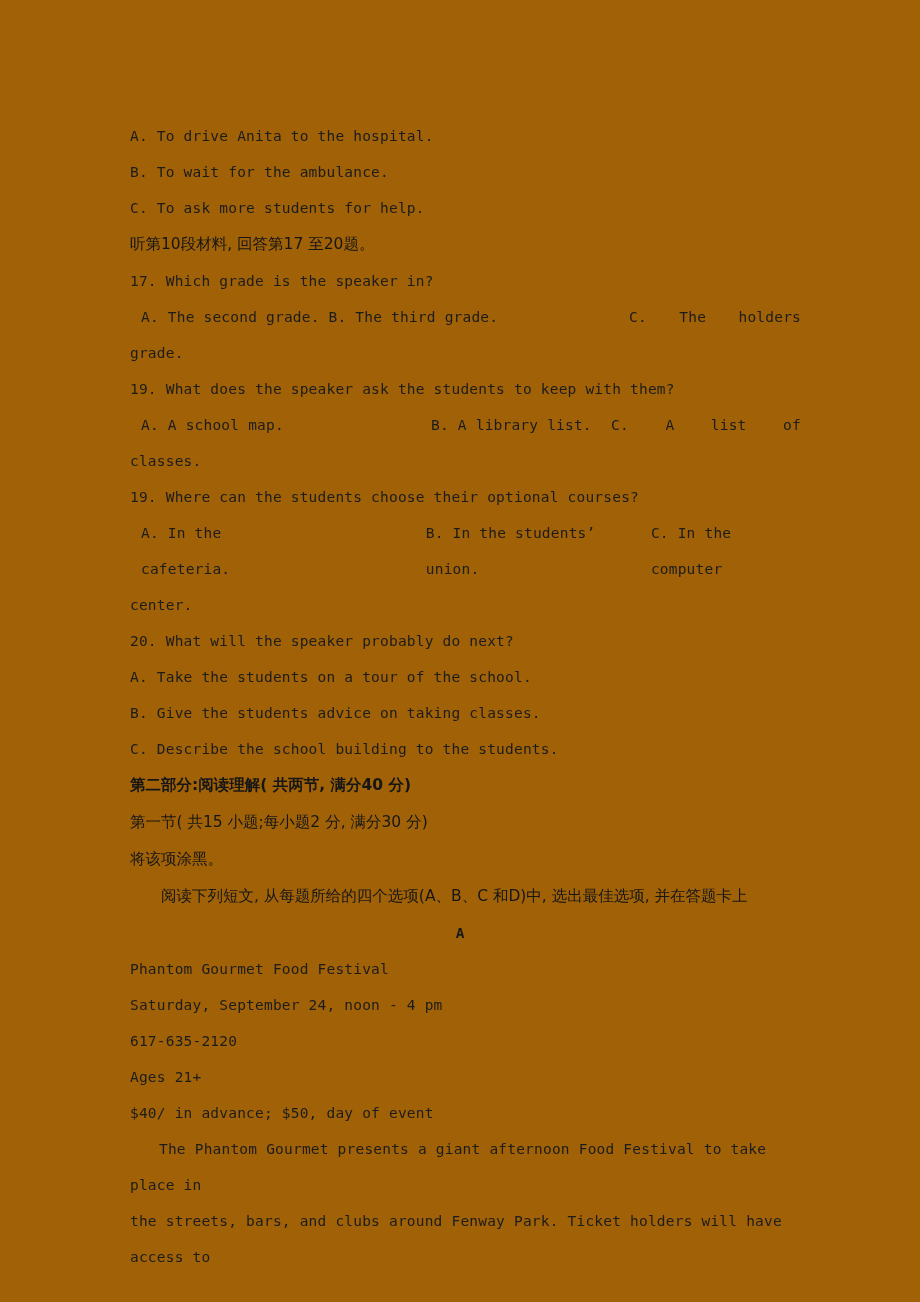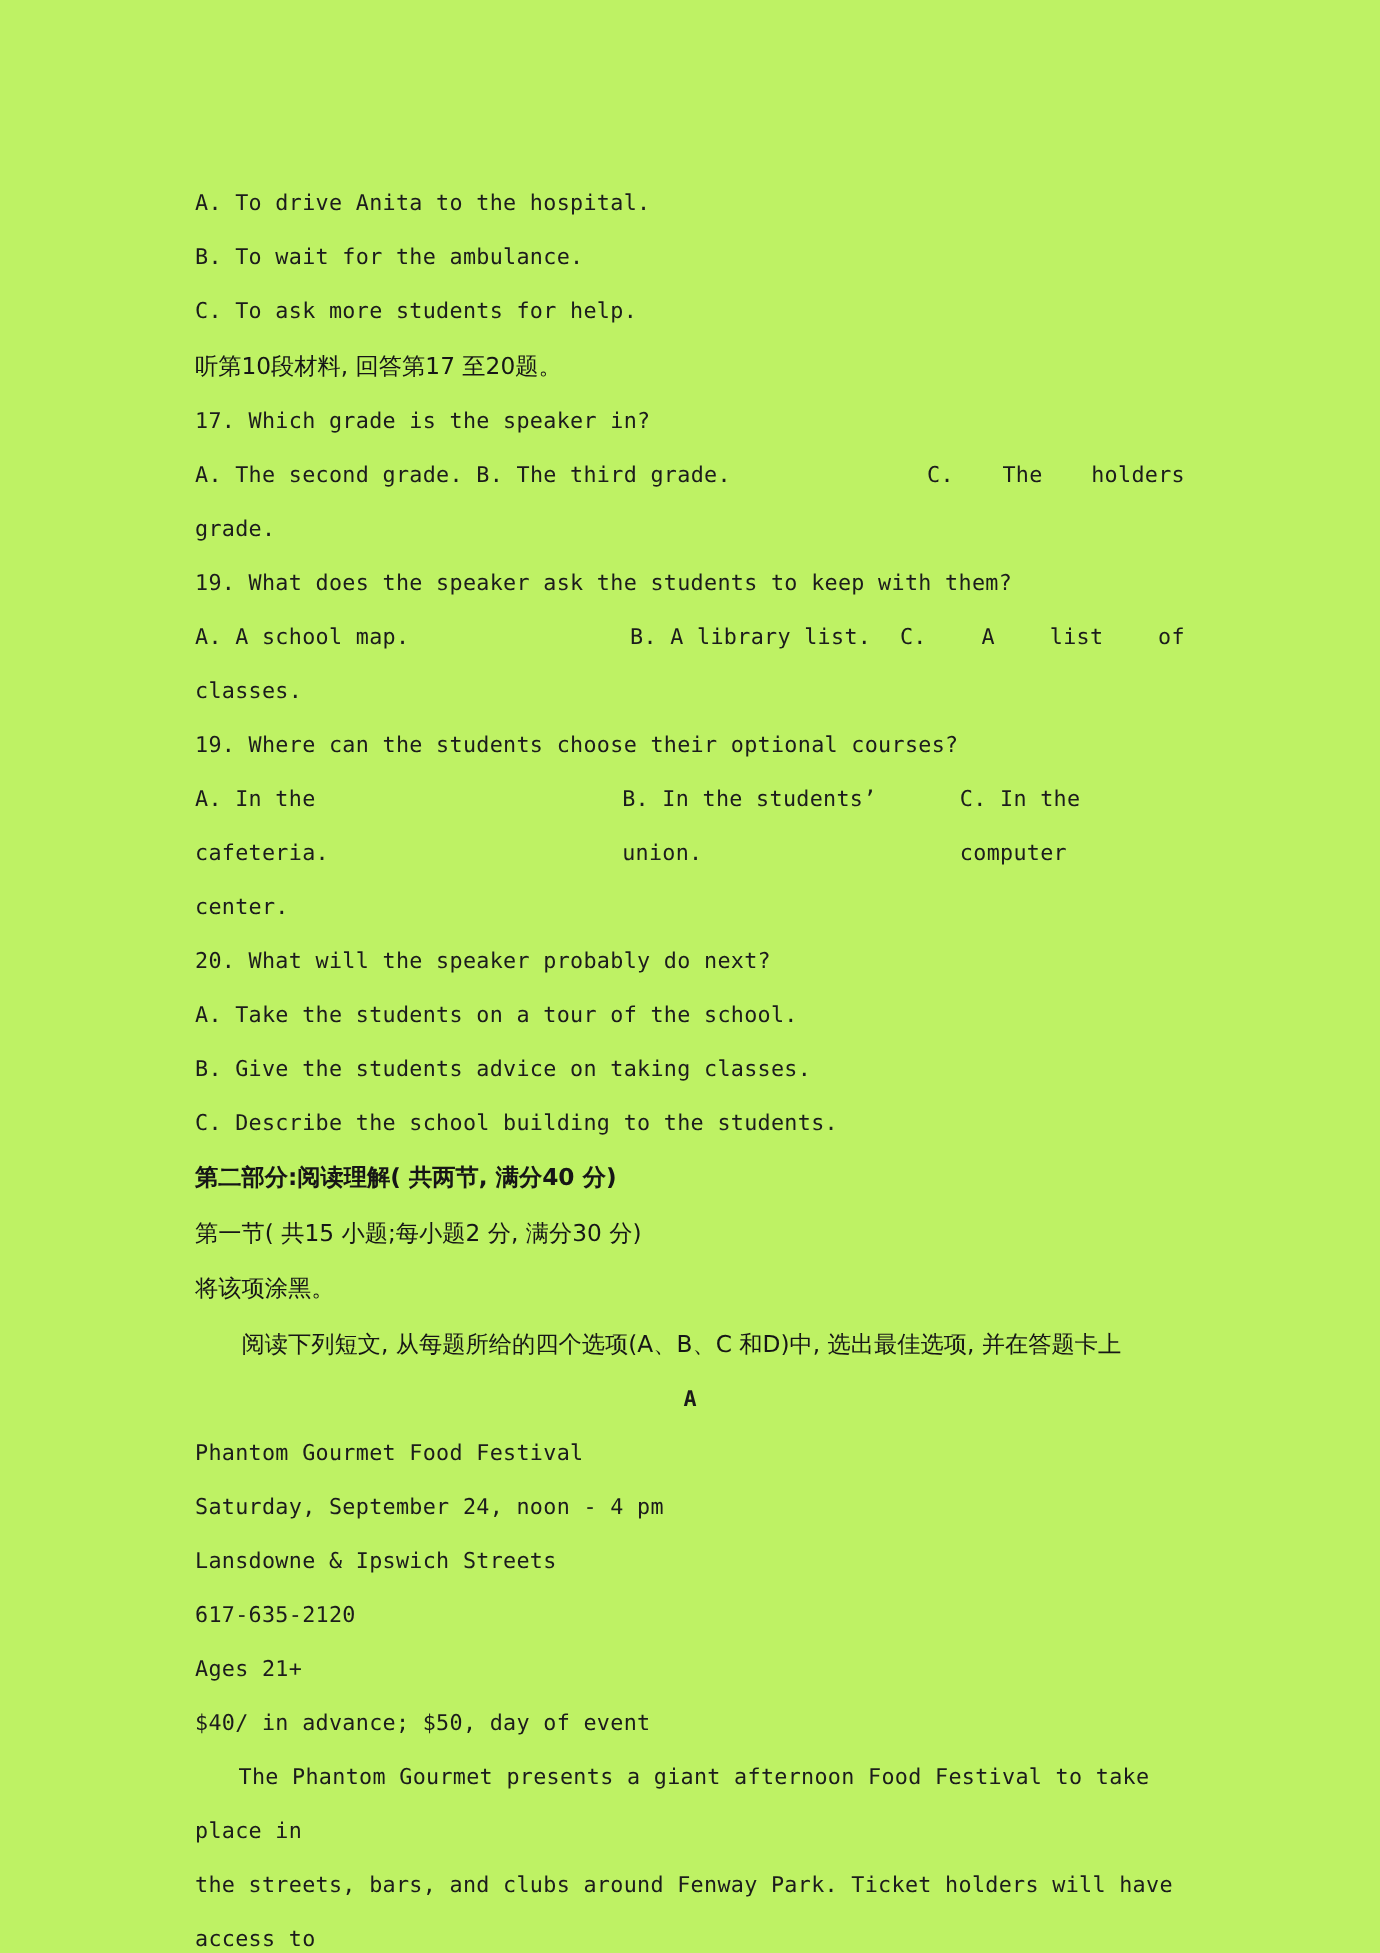--- a/index.html
+++ b/index.html
@@ -14,21 +14,21 @@
     font-family: "DejaVu Serif", "Liberation Serif", serif;
     color: #1a1a1a;
     overflow: hidden;
   }
   .page {
     position: absolute;
     left: 0;
     top: 0;
     width: 920px;
     height: 1302px;
-    background: #bef264;
+    background: #a16207;
   }
   .col {
     position: absolute;
     left: 130px;
     top: 118px;
     width: 660px;
   }
   
   .en {
     font-family: "DejaVu Sans Mono", "Liberation Mono", monospace;
@@ -49,20 +49,21 @@
   }
   .en-bold {
     font-weight: normal;
   }
   
   .opt-row {
     display: flex;
     justify-content: space-between;
     align-items: baseline;
     width: 660px;
+    margin-left: 11px;
   }
   .opt-row .spread {
     display: flex;
     justify-content: space-between;
     align-items: baseline;
   }
   .w-c-fourth { width: 172px; }
   .w-c-list   { width: 190px; }
   .pad-b-18   { padding-left: 128px; }
   .pad-b-19   { padding-left: 118px; }
@@ -128,21 +129,20 @@
 
     <div class="cn cn-bold">第二部分:阅读理解( 共两节, 满分40 分)</div>
     <div class="cn">第一节( 共15 小题;每小题2 分, 满分30 分)</div>
     <div class="cn">将该项涂黑。</div>
     <div class="cn indent-2">阅读下列短文, 从每题所给的四个选项(A、B、C 和D)中, 选出最佳选项, 并在答题卡上</div>
 
     <div class="center-mark">A</div>
 
     <div class="en en-bold">Phantom Gourmet Food Festival</div>
     <div class="en">Saturday, September 24, noon - 4 pm</div>
-    <div class="en">Lansdowne &amp; Ipswich Streets</div>
     <div class="en">617-635-2120</div>
     <div class="en">Ages 21+</div>
     <div class="en">$40/ in advance; $50, day of event</div>
 
     <div class="en indent-2">The Phantom Gourmet presents a giant afternoon Food Festival to take place in</div>
     <div class="en">the streets, bars, and clubs around Fenway Park. Ticket holders will have access to</div>
 
   </div>
 </div>
 

